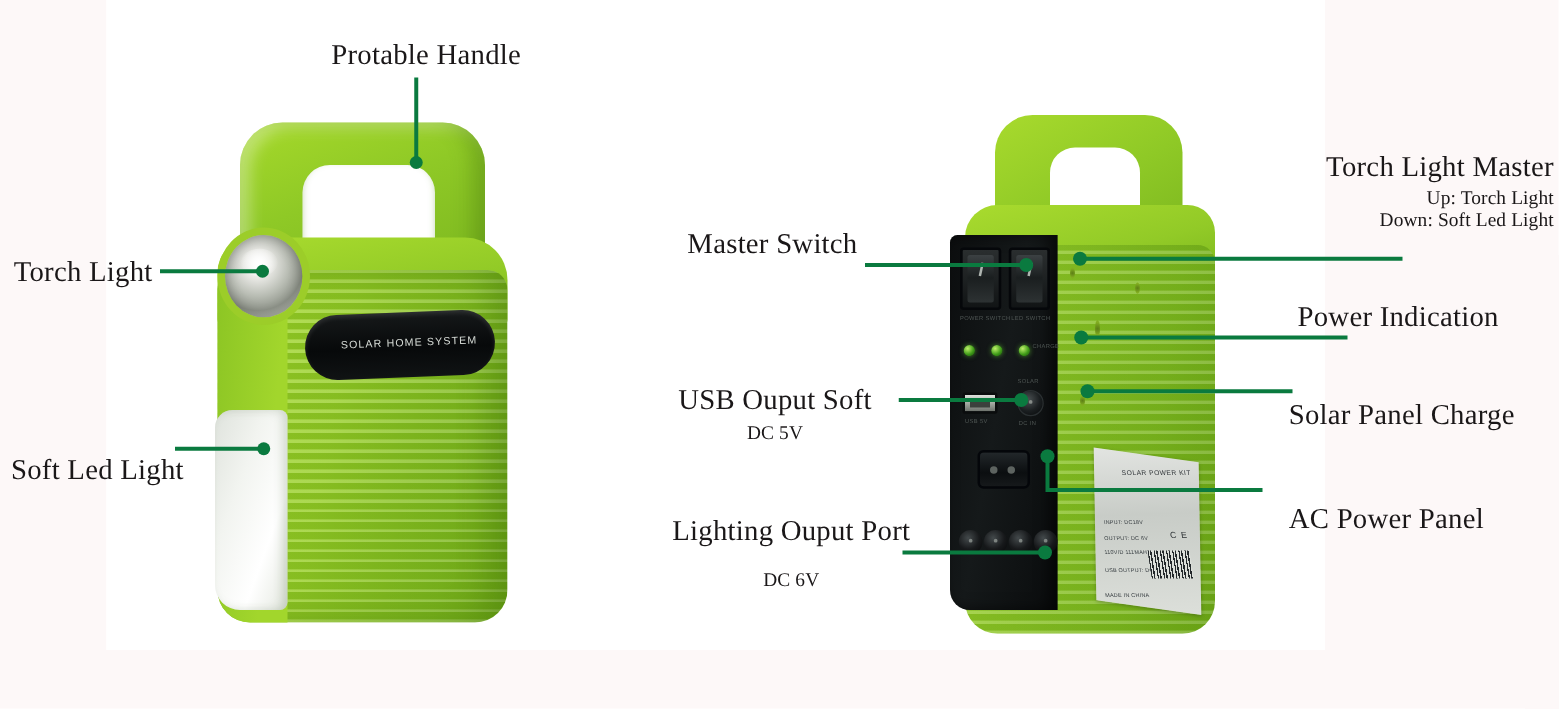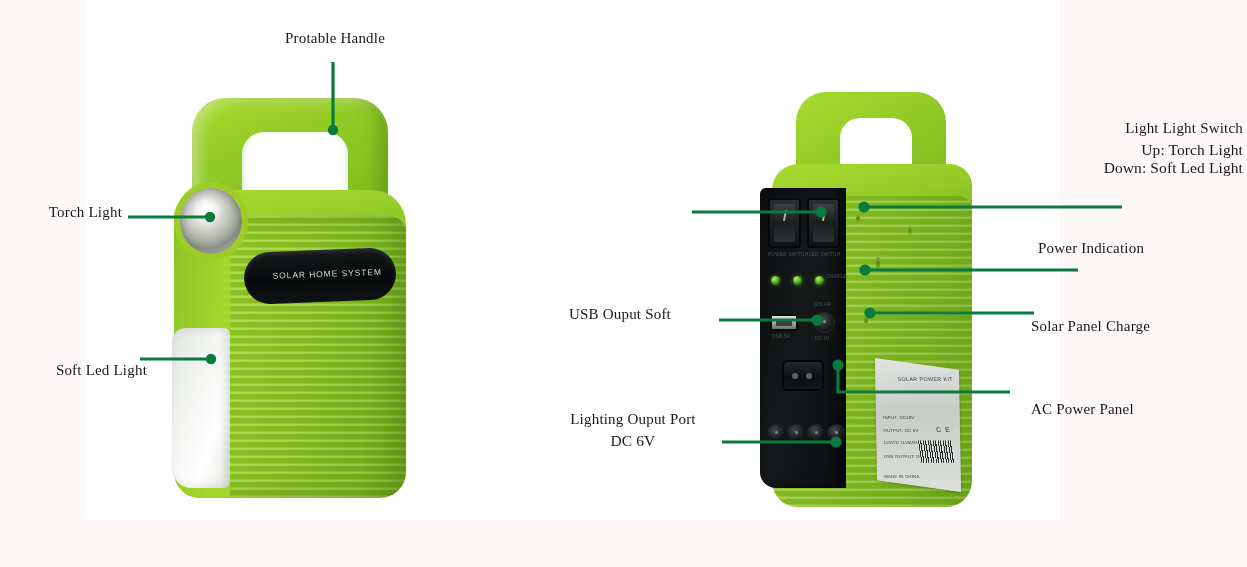--- a/index.html
+++ b/index.html
@@ -24,21 +24,21 @@
 
   
   .anno {
     position: absolute;
     color: #1a1718;
     font-family: "Liberation Serif", "DejaVu Serif", serif;
     white-space: nowrap;
     line-height: 1.18;
   }
   .anno .title {
-    font-size: 15px;
+    font-size: 23px;
     letter-spacing: .2px;
   }
   .anno .sub {
     font-size: 15.5px;
     letter-spacing: .1px;
   }
   .anno.center { text-align: center; }
   .anno.right  { text-align: right; }
 
   
@@ -409,32 +409,36 @@
   </div>
 
   <div class="anno right" style="left:0px; top:204px; width:122px;">
     <div class="title">Torch Light</div>
   </div>
 
   <div class="anno right" style="left:0px; top:362px; width:147px;">
     <div class="title">Soft Led Light</div>
   </div>
 
+  <div class="anno right" style="left:470px; top:181px; width:216px;">
+    <div class="title">Master Switch</div>
+  </div>
 
   <div class="anno center" style="left:525px; top:306px; width:190px;">
     <div class="title">USB Ouput Soft</div>
+    <div class="sub" style="margin-top:5px;">DC 5V</div>
   </div>
 
   <div class="anno center" style="left:527px; top:411px; width:212px;">
     <div class="title">Lighting Ouput Port</div>
-    <div class="sub" style="margin-top:3px;">DC 6V</div>
+    <div class="sub" style="margin-top:18px;">DC 6V</div>
   </div>
 
   <div class="anno right" style="left:1003px; top:120px; width:240px;">
-    <div class="title">Light Light Switch</div>
+    <div class="title">Torch Light Master</div>
     <div class="sub" style="margin-top:3px;">Up: Torch Light</div>
     <div class="sub">Down: Soft Led Light</div>
   </div>
 
   <div class="anno" style="left:1038px; top:240px;">
     <div class="title">Power Indication</div>
   </div>
 
   <div class="anno" style="left:1031px; top:318px;">
     <div class="title">Solar Panel Charge</div>

